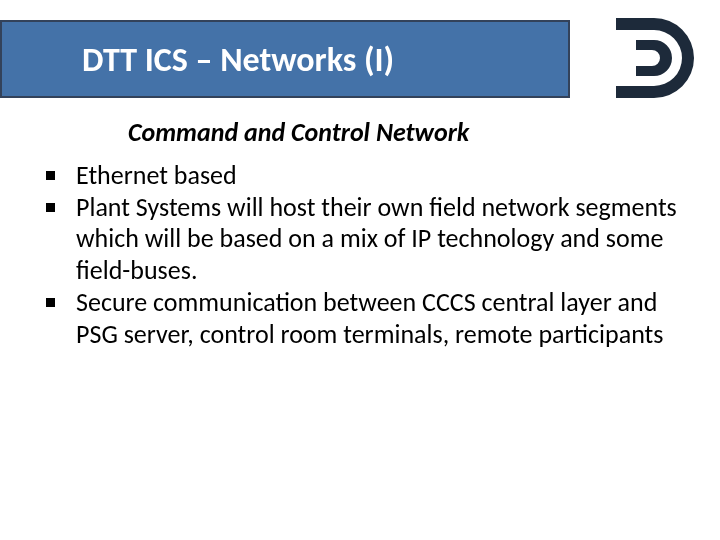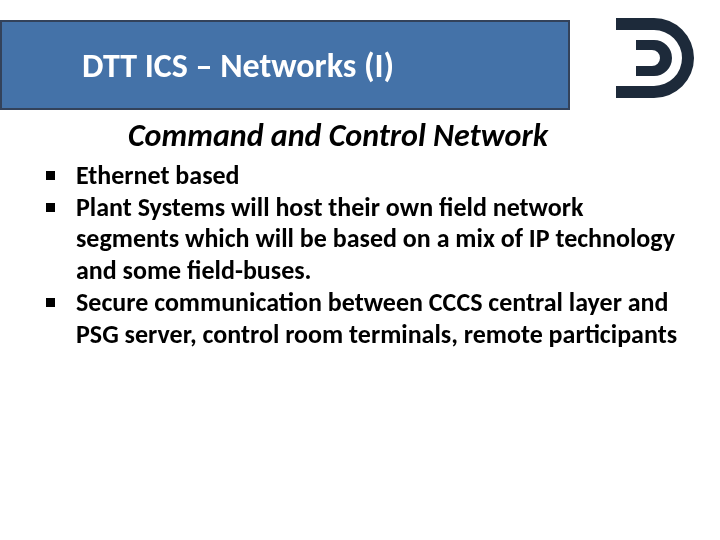--- a/index.html
+++ b/index.html
@@ -15,21 +15,21 @@
   .slide {
     position: relative;
     width: 720px;
     height: 540px;
   }
   .title-bar {
     position: absolute;
     top: 20px;
     left: 0;
     width: 570px;
-    height: 90px;
+    height: 78px;
     background: #4472a8;
     border: 2px solid #33425a;
     box-sizing: border-box;
     display: flex;
     align-items: center;
     padding-left: 80px;
   }
   .title-bar .title-text {
     color: #ffffff;
     font-size: 34px;
@@ -40,30 +40,29 @@
     position: absolute;
     top: 8px;
     right: 18px;
     width: 100px;
     height: 100px;
   }
   .subtitle {
     position: absolute;
     top: 116px;
     left: 128px;
-    font-size: 32px;
+    font-size: 26px;
     font-weight: 700;
     font-style: italic;
   }
   .bullets {
     position: absolute;
     top: 160px;
     left: 36px;
     right: 36px;
-    font-weight: bold;
   }
   .bullets ul {
     list-style: none;
     margin: 0;
     padding: 0;
   }
   .bullets li {
     position: relative;
     padding-left: 40px;
     font-size: 26px;

